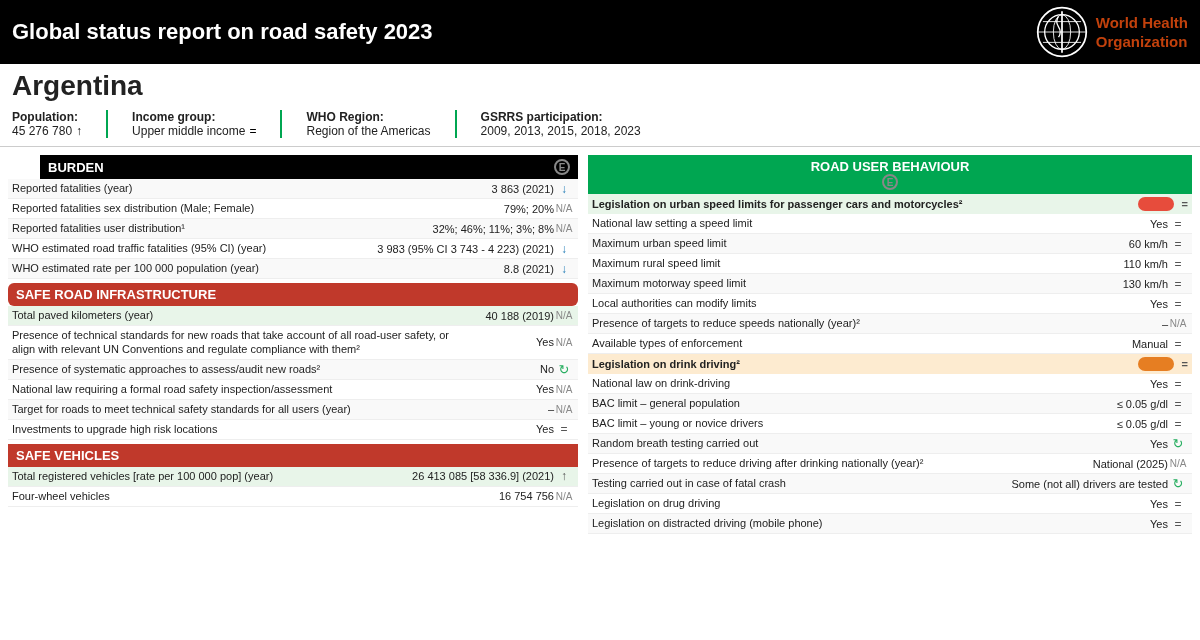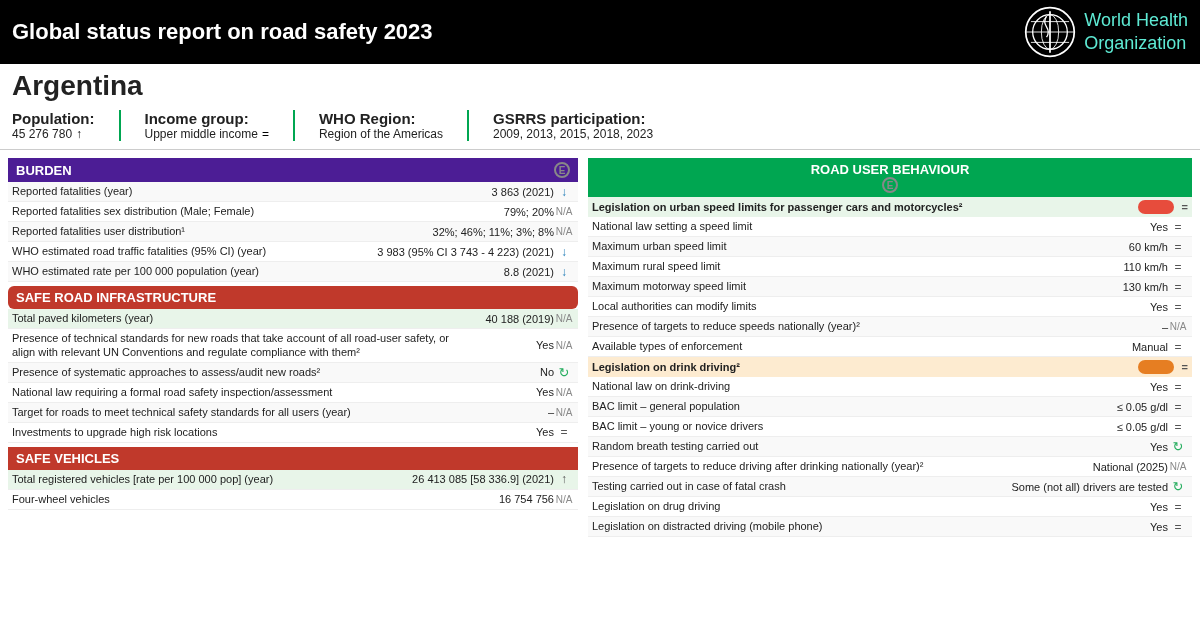--- a/index.html
+++ b/index.html
@@ -30,23 +30,23 @@
     .who-logo {
       display: flex;
       align-items: center;
       gap: 8px;
     }
     .who-emblem {
       width: 52px;
       height: 52px;
     }
     .who-text {
-      font-size: 18px;
-      font-weight: normal;
-      color: #5eead4;
+      font-size: 15px;
+      font-weight: bold;
+      color: #c2410c;
       line-height: 1.3;
     }
 
     
     .country-title {
       font-size: 28px;
       font-weight: bold;
       padding: 6px 12px 4px;
       color: #222;
     }
@@ -63,21 +63,21 @@
     .stat-item {
       padding-right: 24px;
       border-right: 2px solid #00a651;
       margin-right: 24px;
     }
     .stat-item:last-child {
       border-right: none;
     }
     .stat-label {
       font-weight: bold;
-      font-size: 15px;
+      font-size: 12px;
       color: #222;
     }
     .stat-value {
       font-size: 12px;
       color: #222;
       display: flex;
       align-items: center;
       gap: 4px;
     }
     .arrow-up { color: #000; font-size: 12px; }
@@ -105,21 +105,21 @@
     .section-header {
       color: #fff;
       font-weight: bold;
       font-size: 13px;
       padding: 4px 8px;
       margin-bottom: 0;
       display: flex;
       align-items: center;
       justify-content: space-between;
     }
-    .burden-header { background: #4c1d95; }
+    .burden-header { background: #000000; margin-left: 32px; }
     .infra-header { background: #c0392b; border-radius: 6px; }
     .vehicles-header { background: #c0392b; }
     .road-user-header { background: #00a651; flex-direction: column; }
 
     
     .data-row {
       display: flex;
       align-items: center;
       justify-content: space-between;
       padding: 2px 4px;

